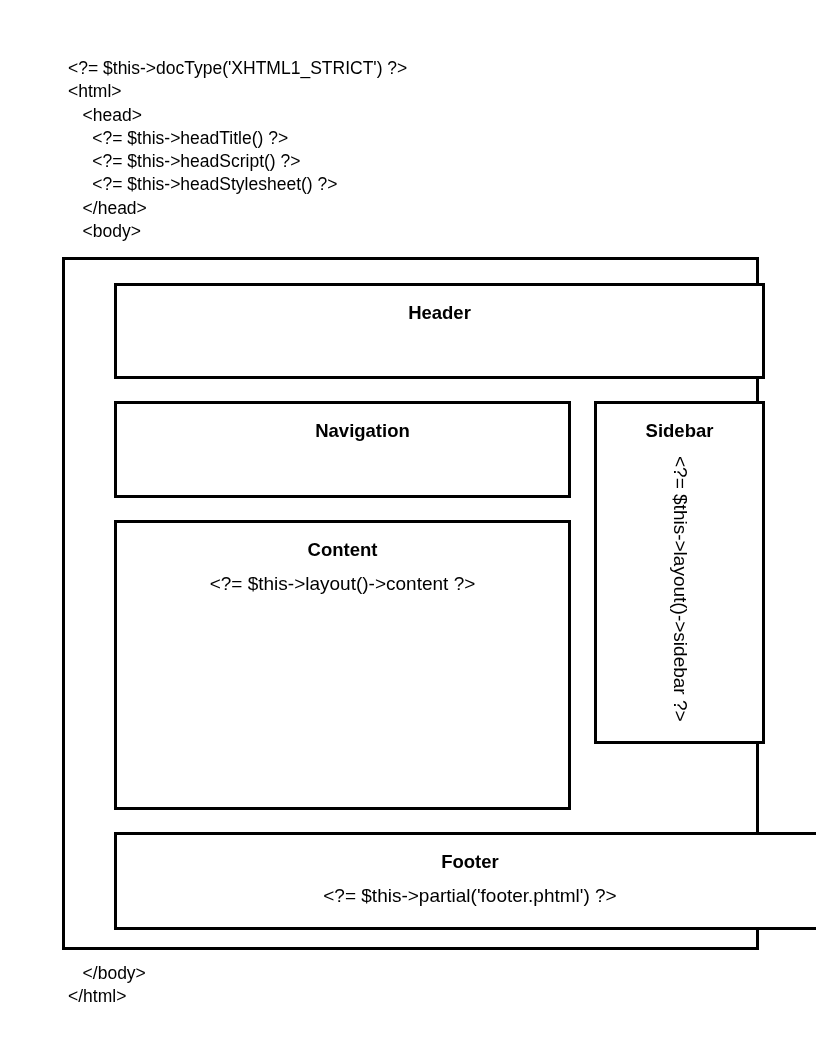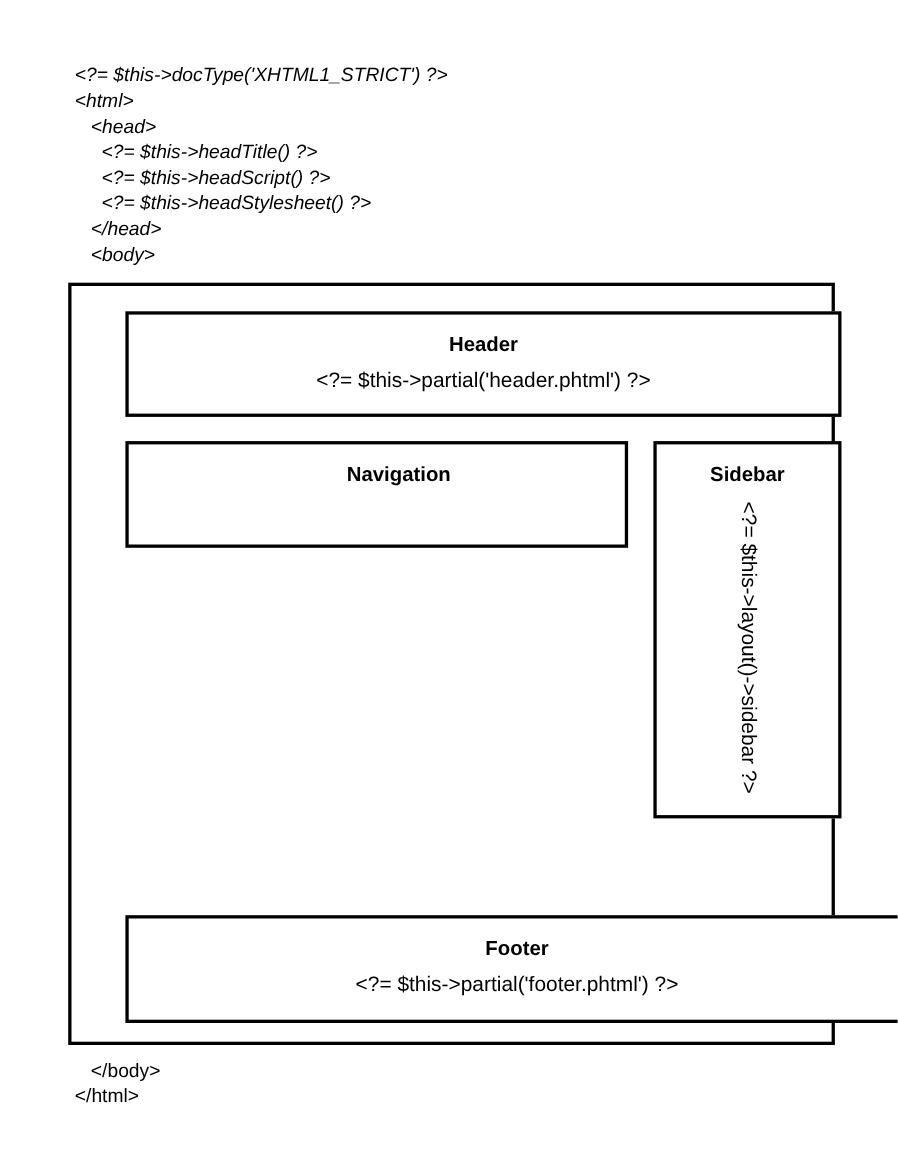--- a/index.html
+++ b/index.html
@@ -19,21 +19,21 @@
 
   
   .code-block {
     position: absolute;
     font-family: "Liberation Sans", "DejaVu Sans", sans-serif;
     font-size: 17.5px;
     line-height: 23.3px;
     white-space: pre;
     color: #000;
   }
-  #code-top    { left: 68px; top: 57px; font-style: italic; }
+  #code-top    { left: 68px; top: 57px; }
   #code-bottom { left: 68px; top: 962px; }
 
   
   #layout-frame {
     position: absolute;
     left: 62px;
     top: 257px;
     width: 697px;
     height: 693px;
     border: 3px solid #000;
@@ -112,27 +112,30 @@
      &lt;?= $this-&gt;headTitle() ?&gt;
      &lt;?= $this-&gt;headScript() ?&gt;
      &lt;?= $this-&gt;headStylesheet() ?&gt;
    &lt;/head&gt;
    &lt;body&gt;</div>
 
 <div id="layout-frame">
 
   <div class="region" id="region-header">
     <div class="region-title">Header</div>
-    <div class="region-code">&lt;?= $this-&gt;partial('header.phtml') ?&gt;</div>
   </div>
 
   <div class="region" id="region-navigation">
     <div class="region-title">Navigation</div>
   </div>
 
+  <div class="region" id="region-content">
+    <div class="region-title">Content</div>
+    <div class="region-code">&lt;?= $this-&gt;layout()-&gt;content ?&gt;</div>
+  </div>
 
   <div class="region" id="region-sidebar">
     <div class="region-title">Sidebar</div>
     <div class="vertical-code-wrap">
       <div class="vertical-code">&lt;?= $this-&gt;layout()-&gt;sidebar ?&gt;</div>
     </div>
   </div>
 
   <div class="region" id="region-footer">
     <div class="region-title">Footer</div>

